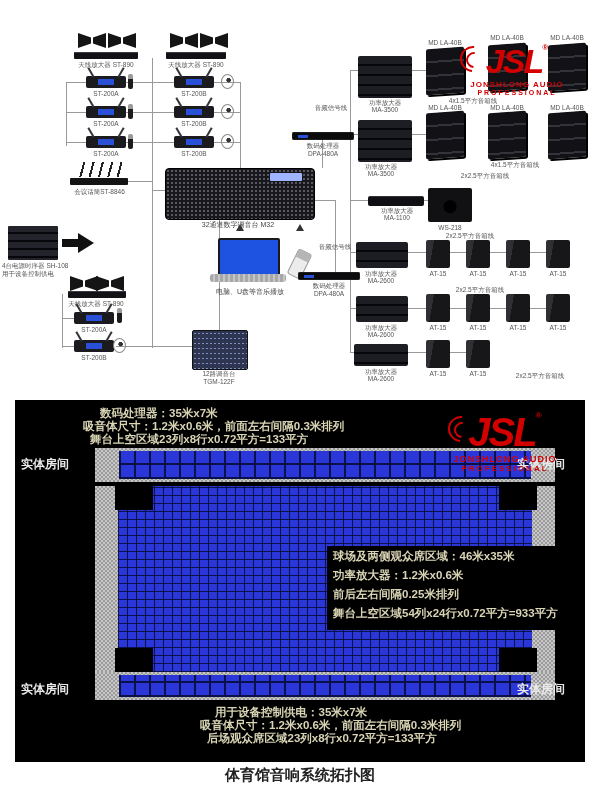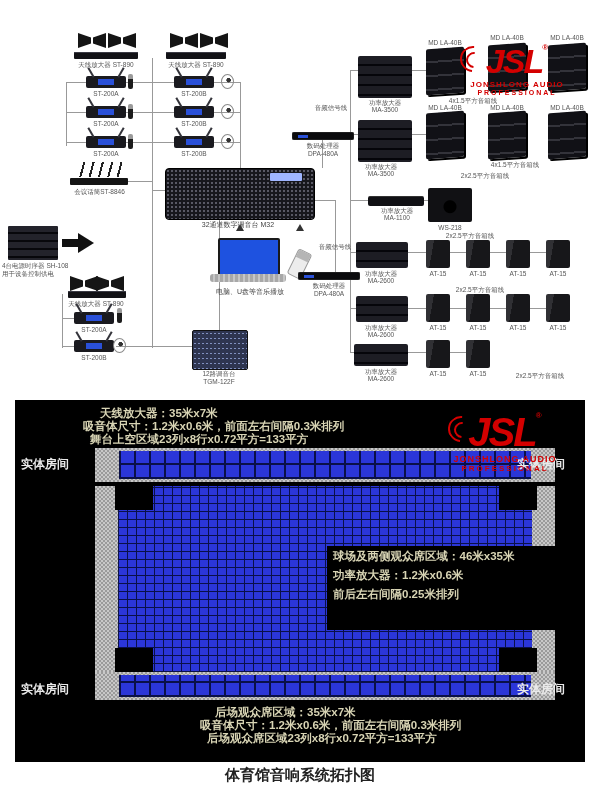--- a/index.html
+++ b/index.html
@@ -283,21 +283,21 @@
       <span class="jarc" style="left:8px;top:2px;width:22px;height:22px;"></span>
       <div class="jb" style="font-size:34px;"><span>JSL</span><span class="jreg">®</span></div>
       <div class="jsub" style="font-size:8px;">JONSHLONG AUDIO</div>
       <div class="jtag" style="font-size:7px;">PROFESSIONAL</div>
     </div>
 
   </div>
 
   <div id="panel">
 
-    <div class="ann" style="left:85px;top:6px;">天线放大器：35米x7米</div>
+    <div class="ann" style="left:85px;top:6px;">数码处理器：35米x7米</div>
     <div class="ann" style="left:68px;top:19px;">吸音体尺寸：1.2米x0.6米，前面左右间隔0.3米排列</div>
     <div class="ann" style="left:75px;top:32px;">舞台上空区域23列x8行x0.72平方=133平方</div>
 
     <div class="jsl" style="left:415px;top:12px;width:150px;">
       <span class="jarc" style="left:24px;top:10px;width:12px;height:12px;"></span>
       <span class="jarc" style="left:18px;top:4px;width:22px;height:22px;"></span>
       <div class="jb" style="font-size:40px;"><span>JSL</span><span class="jreg">®</span></div>
       <div class="jsub" style="font-size:9px;">JONSHLONG AUDIO</div>
       <div class="jtag" style="font-size:8px;">PROFESSIONAL</div>
     </div>
@@ -313,28 +313,29 @@
       <div class="ntc" style="left:20px;top:0;width:38px;height:24px;"></div>
       <div class="ntc" style="left:404px;top:0;width:38px;height:24px;"></div>
       <div class="ntc" style="left:20px;top:162px;width:38px;height:24px;"></div>
       <div class="ntc" style="left:404px;top:162px;width:38px;height:24px;"></div>
     </div>
 
     <div class="ovl" style="left:312px;top:146px;width:258px;height:84px;">
       <div class="ann" style="left:6px;top:3px;">球场及两侧观众席区域：46米x35米</div>
       <div class="ann" style="left:6px;top:22px;">功率放大器：1.2米x0.6米</div>
       <div class="ann" style="left:6px;top:41px;">前后左右间隔0.25米排列</div>
+      <div class="ann" style="left:6px;top:60px;">舞台上空区域54列x24行x0.72平方=933平方</div>
     </div>
 
     <div class="hatch" style="left:80px;top:272px;width:460px;height:28px;">
       <div class="tls" style="left:24px;top:3px;width:412px;height:22px;"></div>
     </div>
     <div class="room" style="left:6px;top:281px;">实体房间</div>
     <div class="room" style="left:502px;top:281px;">实体房间</div>
 
-    <div class="ann" style="left:200px;top:305px;">后场观众席区域：35米x7米</div>
+    <div class="ann" style="left:200px;top:305px;">用于设备控制供电：35米x7米</div>
     <div class="ann" style="left:185px;top:318px;">吸音体尺寸：1.2米x0.6米，前面左右间隔0.3米排列</div>
     <div class="ann" style="left:192px;top:331px;">后场观众席区域23列x8行x0.72平方=133平方</div>
   </div>
 
   <div class="title" style="top:766px;">体育馆音响系统拓扑图</div>
 
 </div>
 
 </body></html>

